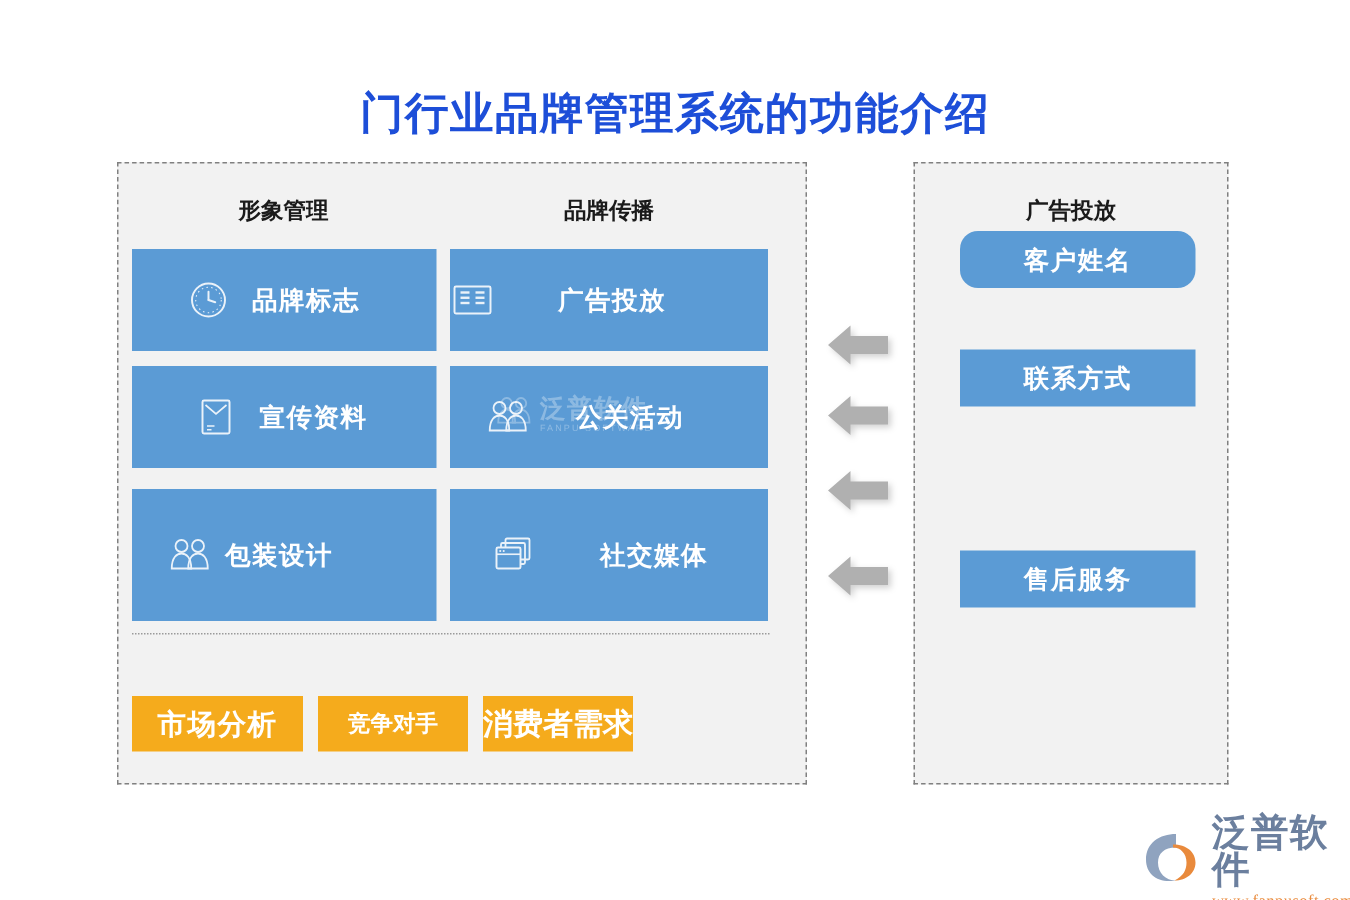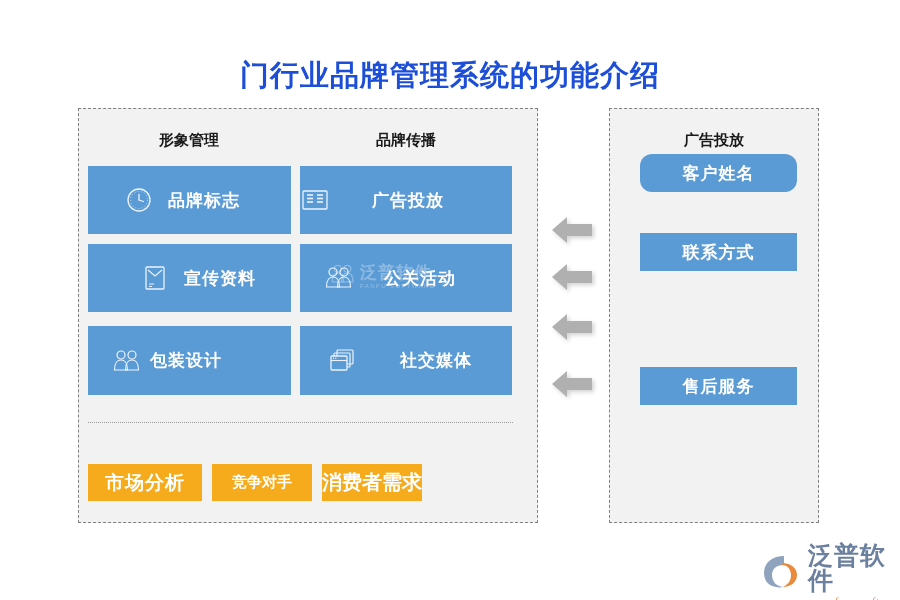--- a/index.html
+++ b/index.html
@@ -85,26 +85,26 @@
     font-family: "Liberation Serif", "DejaVu Serif", serif;
     letter-spacing: 1px;
     white-space: nowrap;
   }
 
   
   .colA { left: 9px;  width: 203px; }
   .colB { left: 221px; width: 212px; }
   .row1 { top: 57px;  height: 68px; }
   .row2 { top: 135px; height: 68px; }
-  .row3 { top: 217px; height: 69px; }
+  .row3 { top: 217px; height: 88px; }
 
   
   .ta-1 { padding-left: 36px; }
   .ta-1 .tile-label { margin-left: 14px; }
-  .ta-2 { padding-left: 52px; }
+  .ta-2 { padding-left: 41px; }
   .ta-2 .tile-label { margin-left: 14px; }
   .ta-3 { padding-left: 24px; }
   .ta-3 .tile-label { margin-left: 8px; }
   .tb-1 { }
   .tb-1 .tile-label { margin-left: 42px; }
   .tb-2 { padding-left: 24px; }
   .tb-2 .tile-label { margin-left: 30px; }
   .tb-3 { padding-left: 28px; }
   .tb-3 .tile-label { margin-left: 42px; }
 

